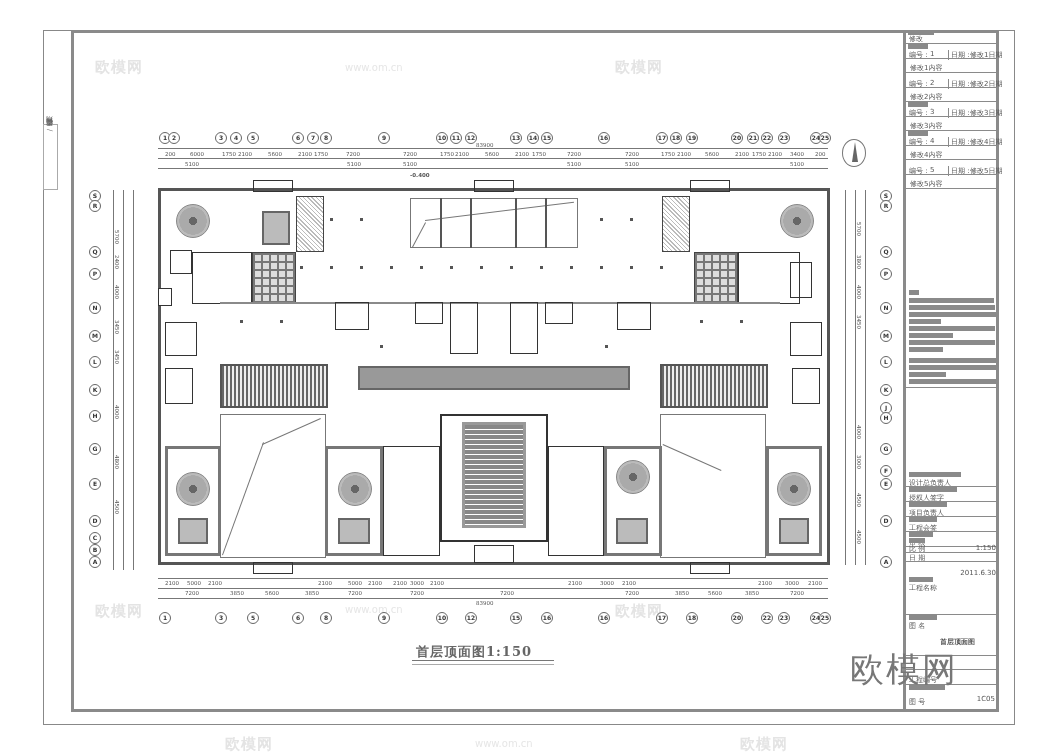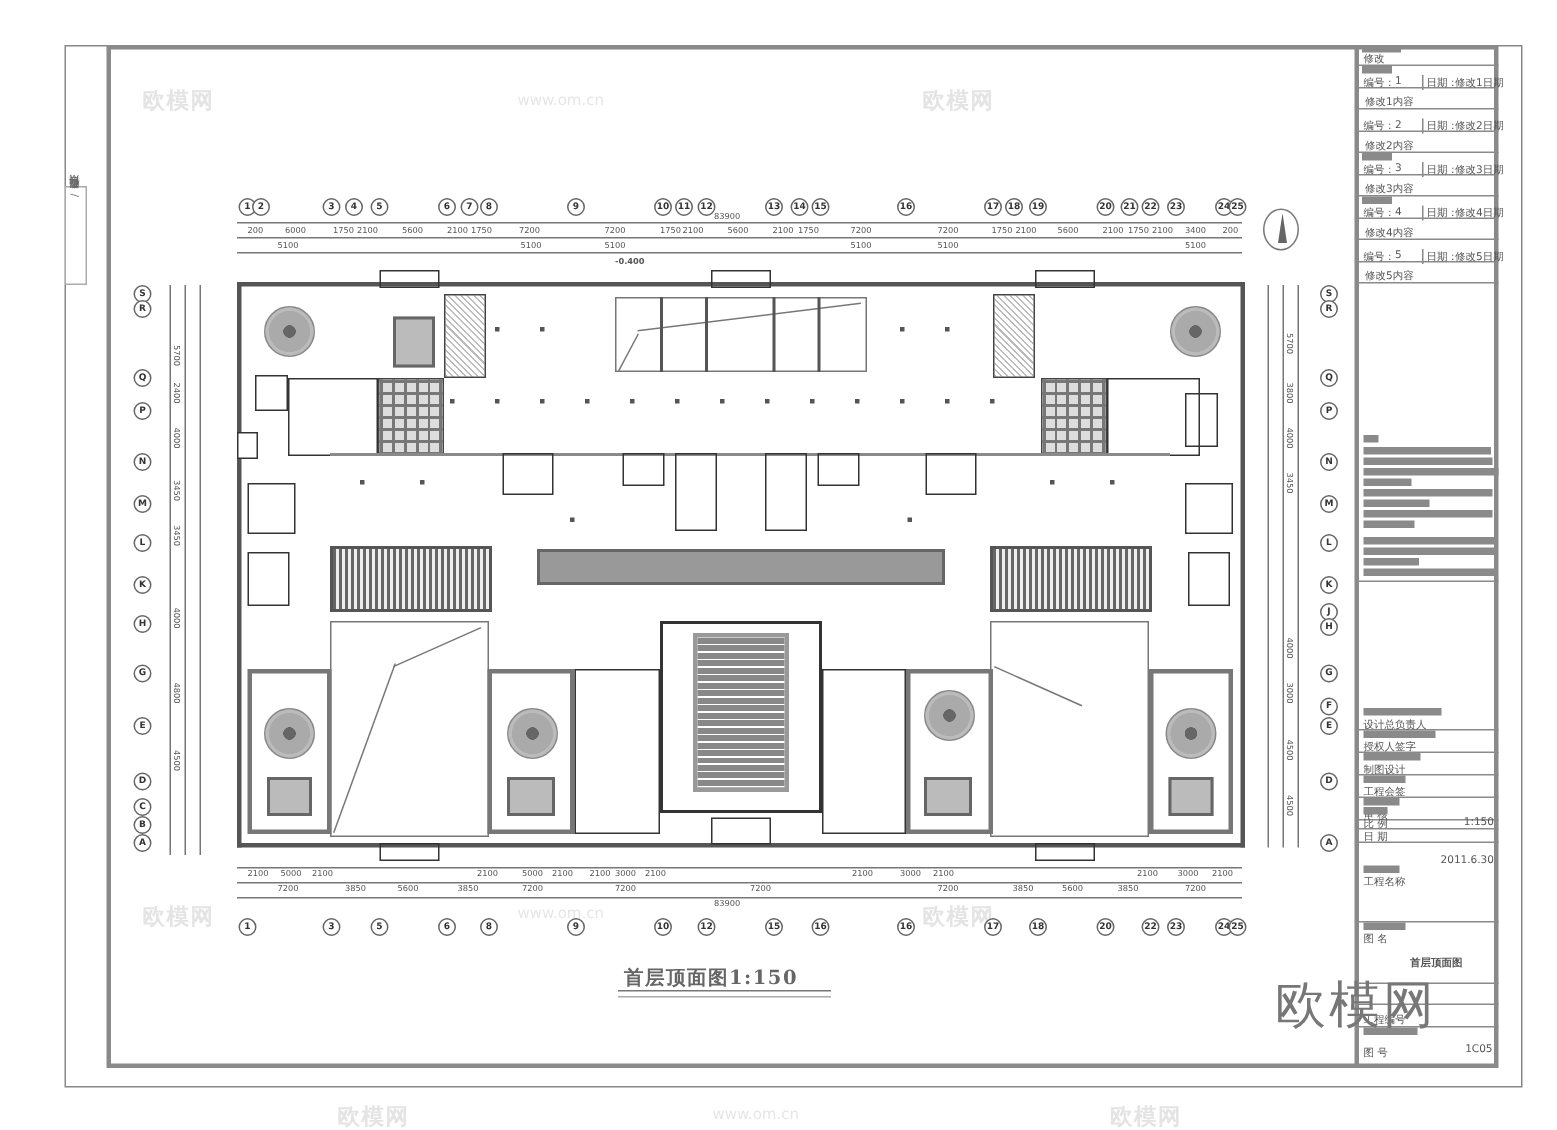--- a/index.html
+++ b/index.html
@@ -420,21 +420,21 @@
   <div class="tb-row" style="top:442px;height:15px;">
     <div class="greybar" style="top:0;width:52px;"></div>
     <span class="tb-txt" style="left:3px;top:6px;">设计总负责人</span>
   </div>
   <div class="tb-row" style="top:457px;height:15px;">
     <div class="greybar" style="top:0;width:48px;"></div>
     <span class="tb-txt" style="left:3px;top:6px;">授权人签字</span>
   </div>
   <div class="tb-row" style="top:472px;height:15px;">
     <div class="greybar" style="top:0;width:38px;"></div>
-    <span class="tb-txt" style="left:3px;top:6px;">制图设计</span>
+    <span class="tb-txt" style="left:3px;top:6px;">项目负责人</span>
   </div>
   <div class="tb-row" style="top:487px;height:15px;">
     <div class="greybar" style="top:0;width:28px;"></div>
     <span class="tb-txt" style="left:3px;top:6px;">工程会签</span>
   </div>
   <div class="tb-row" style="top:502px;height:15px;">
     <div class="greybar" style="top:0;width:24px;"></div>
     <span class="tb-txt" style="left:3px;top:6px;">审  核</span>
   </div>
   <div class="tb-row" style="top:517px;height:15px;">

